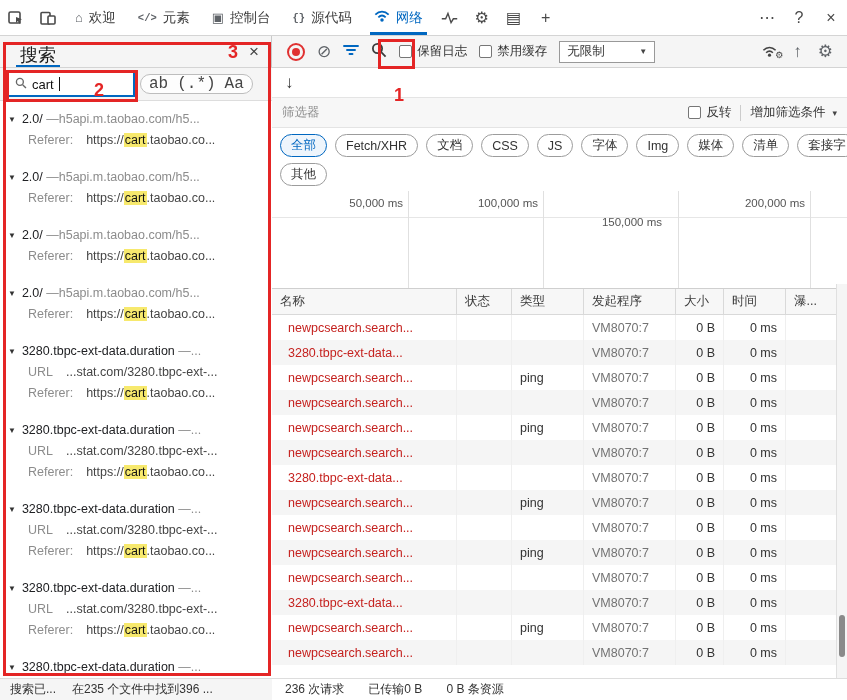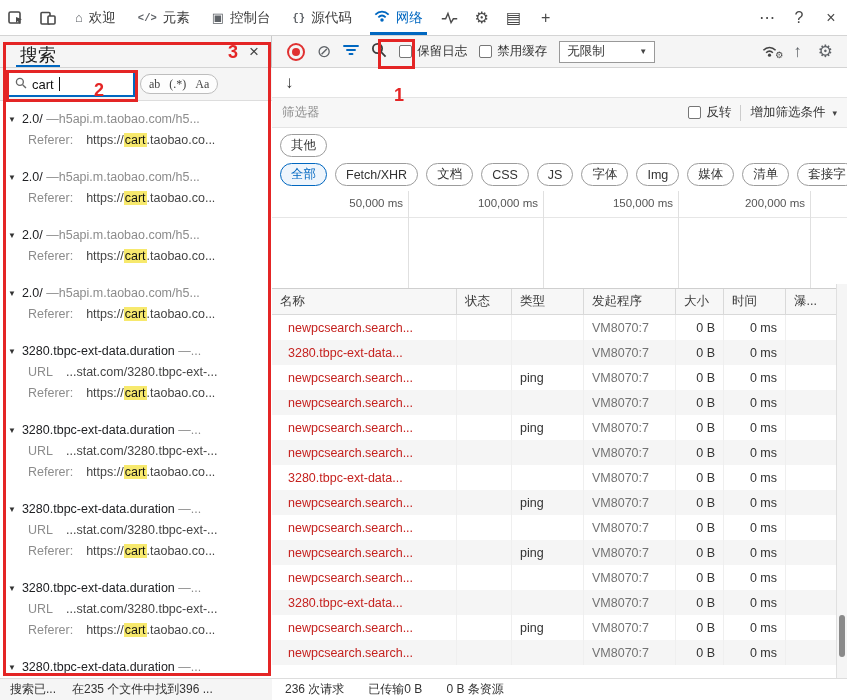--- a/index.html
+++ b/index.html
@@ -35,21 +35,21 @@
 .condwrap{position:relative;display:inline-flex}
 .cond-gear{position:absolute;right:-6px;bottom:-3px;font-size:9px;color:#444}
 
 
 .sidebar{position:absolute;left:0;top:68px;width:324px;height:632px;border-right:1px solid #c9c9c9;background:#fff}
 .search-row{height:33px;background:#f5f5f5;border-bottom:1px solid #ddd;display:flex;align-items:center;padding:0 8px;gap:6px}
 .search-box{display:flex;align-items:center;gap:5px;width:126px;height:24px;background:#fff;border:1px solid #0067c0;box-shadow:0 0 0 1px #0067c0;padding:0 6px}
 .search-box .q{font-size:13px;color:#111}
 .caret-line{width:1.5px;height:14px;background:#111}
 .pill{display:flex;align-items:center;height:20px;border:1px solid #bdbdbd;border-radius:10px;background:#fdfdfd;padding:0 4px;gap:1px}
-.ptog{font-size:12px;color:#444;background:none;border:none;padding:0 4px;cursor:pointer;font-family:Liberation Serif, serif}
+.ptog{font-size:16px;color:#444;background:none;border:none;padding:0 4px;cursor:pointer;font-family:Liberation Mono, monospace}
 .mini{font-size:15px;color:#444;cursor:pointer;line-height:1}
 .mini.first{margin-left:auto}
 .results{position:absolute;top:33px;bottom:22px;left:0;right:0;overflow:hidden;padding-top:7px}
 .result{margin-bottom:15px}
 .result-header{display:flex;align-items:center;height:22px;padding-left:8px;white-space:nowrap;overflow:hidden;font-size:12.5px;cursor:pointer}
 .rcaret{font-size:8px;color:#333;margin-right:6px}
 .r-title{color:#202124}
 .r-sep,.r-suffix{color:#8c8c8c}
 .result-line{height:21px;line-height:21px;padding-left:28px;font-size:12.5px;white-space:nowrap;overflow:hidden;color:#454545;cursor:pointer}
 .r-label{color:#8c8c8c;margin-right:13px}
@@ -329,42 +329,42 @@
         </span>
         <span class="vsep"></span>
         <span class="cbwrap">
           <span>增加筛选条件</span>
           <span class="mfcaret">▾</span>
         </span>
       </span>
     </div>
     <div class="chips">
       <div class="chip-row">
-          <button class="chip">其他</button>
-        </div>
-      <div class="chip-row">
           <button class="chip active">全部</button>
           <button class="chip">Fetch/XHR</button>
           <button class="chip">文档</button>
           <button class="chip">CSS</button>
           <button class="chip">JS</button>
           <button class="chip">字体</button>
           <button class="chip">Img</button>
           <button class="chip">媒体</button>
           <button class="chip">清单</button>
           <button class="chip">套接字</button>
         </div>
+      <div class="chip-row">
+          <button class="chip">其他</button>
+        </div>
     </div>
     <div class="timeline">
         <div class="tl-line" style="left: 136px;"></div>
         <div class="tl-label" style="left: 39px;">50,000 ms</div>
         <div class="tl-line" style="left: 271px;"></div>
         <div class="tl-label" style="left: 174px;">100,000 ms</div>
         <div class="tl-line" style="left: 406px;"></div>
-        <div class="tl-label" style="left: 309px;">150,000 ms</div>
+        <div class="tl-label" style="left: 298px; margin-top: 19px;">150,000 ms</div>
         <div class="tl-line" style="left: 538px;"></div>
         <div class="tl-label" style="left: 441px;">200,000 ms</div>
       </div>
     <div class="thead grid-cols">
         <span class="th">名称</span>
         <span class="th">状态</span>
         <span class="th">类型</span>
         <span class="th">发起程序</span>
         <span class="th">大小</span>
         <span class="th">时间</span>

